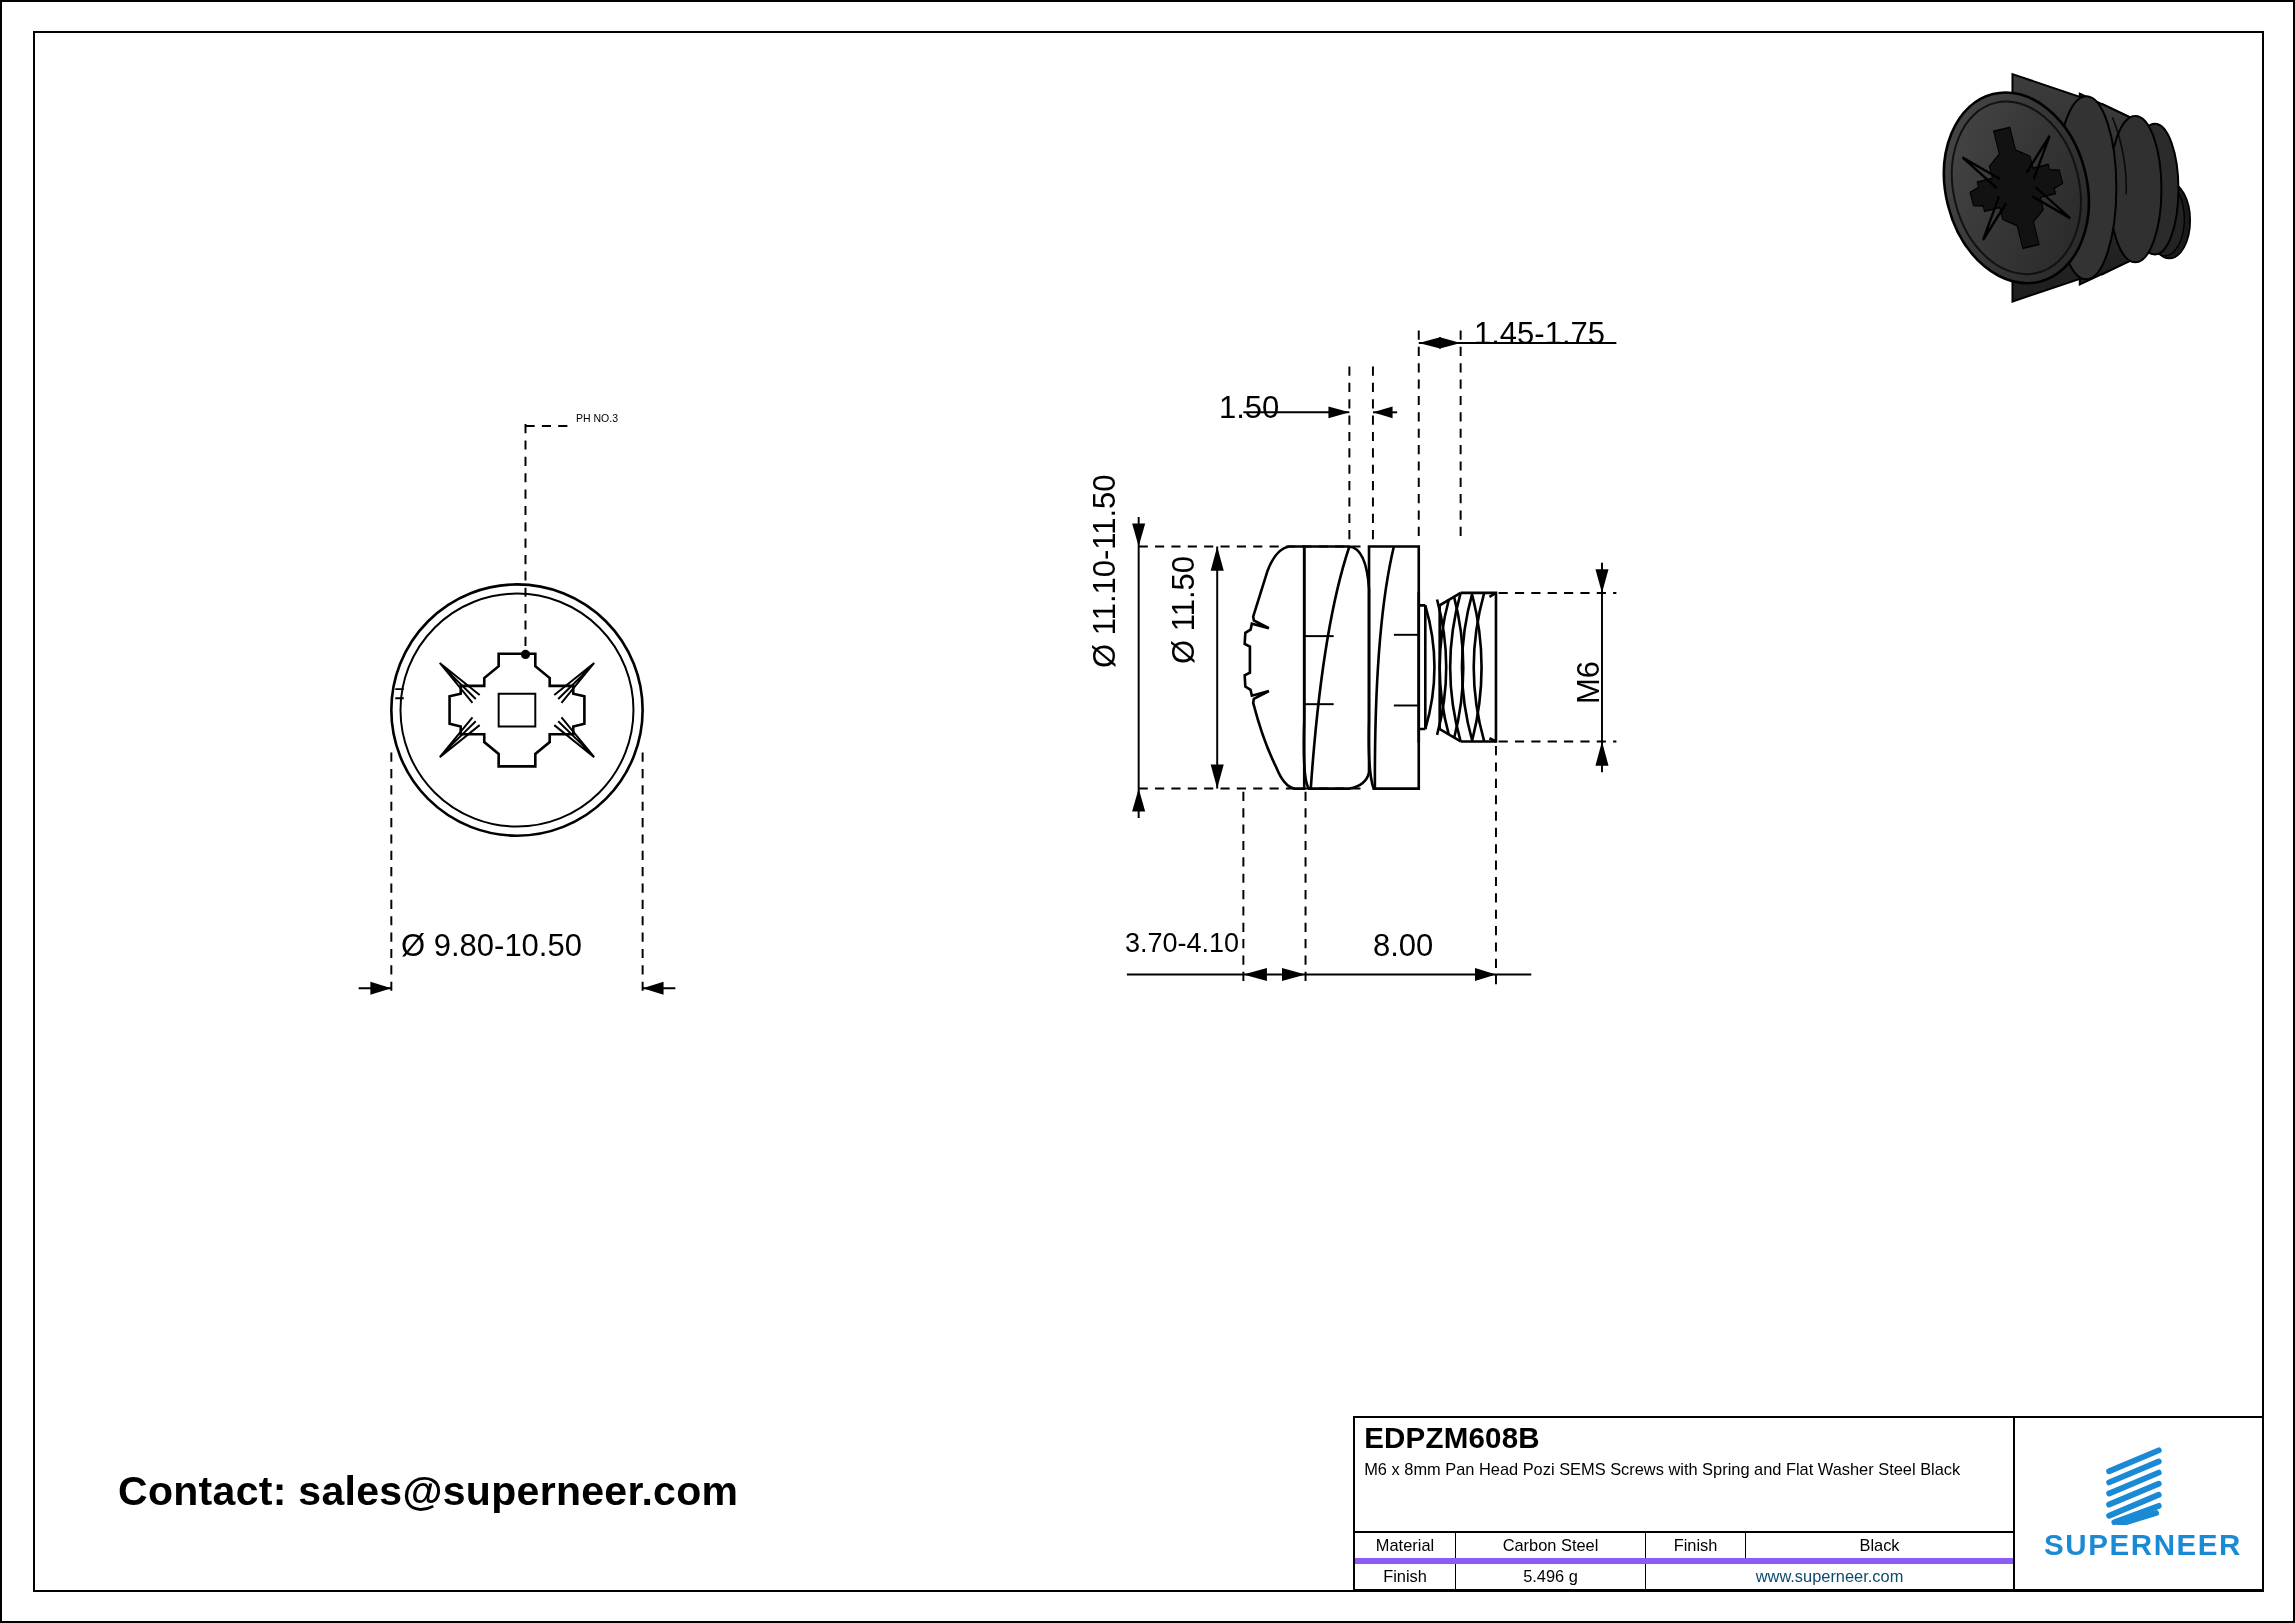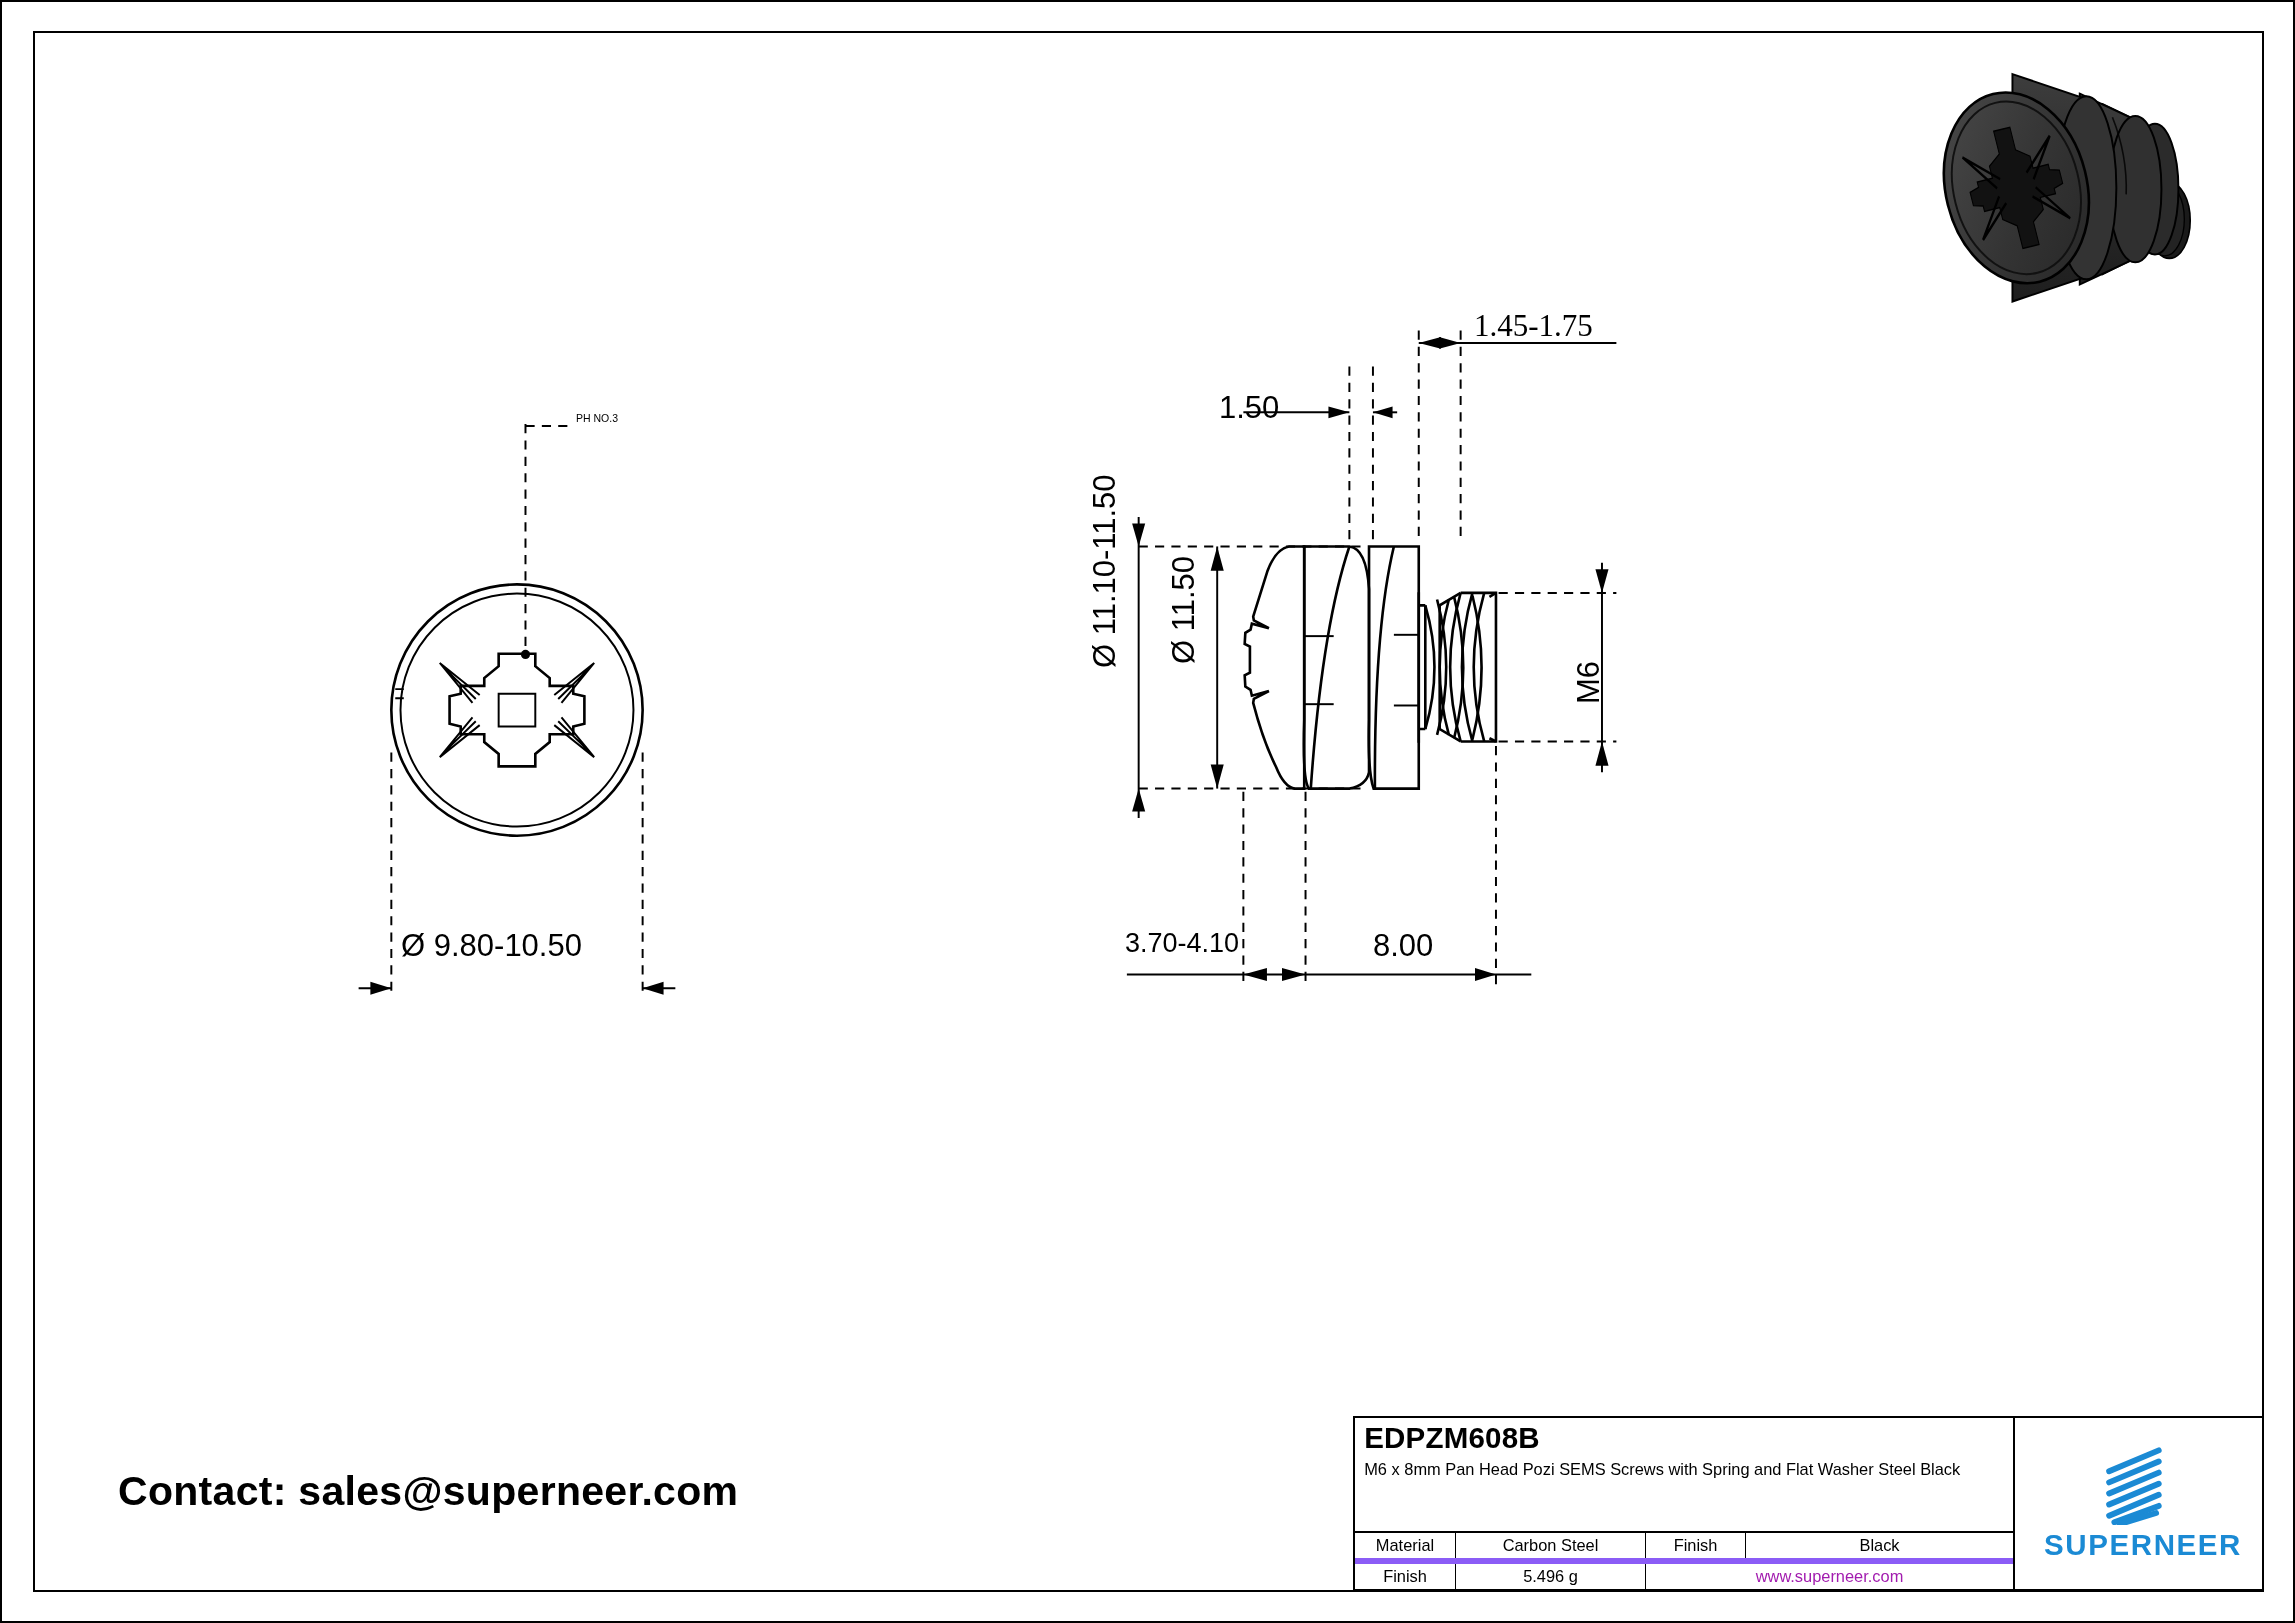--- a/index.html
+++ b/index.html
@@ -34,21 +34,21 @@
   #tb-code{font-size:29.5px;font-weight:bold;line-height:1.05;letter-spacing:0.2px;}
   #tb-name{font-size:16.4px;line-height:1.32;margin-top:4.6px;padding-right:5.2px;}
   #tb-row1,#tb-row2{display:flex;flex:1;box-sizing:border-box;}
   #tb-row1{border-bottom:6px solid #8b5cf6;}
   .tb-cell{box-sizing:border-box;display:flex;align-items:center;justify-content:center;font-size:16.4px;}
   .tb-div{border-right:1.3px solid #000;}
   .c-lbl{width:101px;}
   .c-val{width:190px;}
   .c-lbl2{width:100px;}
   .c-val2{width:auto;flex:1;}
-  .c-web{flex:1;color:#a21caf;font-size:16.4px;}
+  .c-web{flex:1;color:#0c4a6e;font-size:16.4px;}
   #tb-right{flex:1;height:100%;display:flex;flex-direction:column;align-items:center;justify-content:center;}
   #logo-mark{width:77px;height:80px;margin-bottom:2.6px;}
   #logo-text{color:#1b8ad4;font-size:29.5px;font-weight:bold;letter-spacing:1.6px;margin-left:9px;}
 
   
   svg.layer{position:absolute;left:0;top:0;overflow:visible;}
   .ln{stroke:#000;fill:none;stroke-width:4;}
   .ln-t{stroke:#000;fill:none;stroke-width:3;}
   .dash-fine{stroke:#000;fill:none;stroke-width:3;stroke-dasharray:14 11;}
   .dimline{stroke:#000;fill:none;stroke-width:3;}
@@ -213,21 +213,21 @@
     <g>
       <path class="dash-fine" d="M 2286,1140 L 2286,1510"></path>
       <path class="dimline" d="M 1995,1489 L 2286,1489"></path>
       <path class="dimline" d="M 2286,1489 L 2340,1489"></path>
       <path class="solid-fill" d="M 2286,1489 L 2254,1479 L 2254,1499 Z"></path>
     </g>
   </svg>
 
   <div class="abs" style="left:1219px;top:390px;font-size:31px;white-space:nowrap;">1.50</div>
 
-  <div class="abs" style="left:1474px;top:308px;font-size:31px;white-space:nowrap;font-family:Liberation Serif, serif;">1.45-1.75</div>
+  <div class="abs" style="left:1474px;top:316px;font-size:31px;white-space:nowrap;">1.45-1.75</div>
 
   <div class="abs" style="left:1087px;top:668px;font-size:31px;white-space:nowrap;transform:rotate(-90deg);transform-origin:0 0;">Ø 11.10-11.50</div>
 
   <div class="abs" style="left:1166px;top:664px;font-size:31px;white-space:nowrap;transform:rotate(-90deg);transform-origin:0 0;">Ø 11.50</div>
 
   <div class="abs" style="left:1571px;top:704px;font-size:31px;white-space:nowrap;transform:rotate(-90deg);transform-origin:0 0;">M6</div>
 
   <div class="abs" style="left:1125px;top:928px;font-size:27px;white-space:nowrap;">3.70-4.10</div>
 
   <div class="abs" style="left:1373px;top:928px;font-size:31px;white-space:nowrap;">8.00</div>

